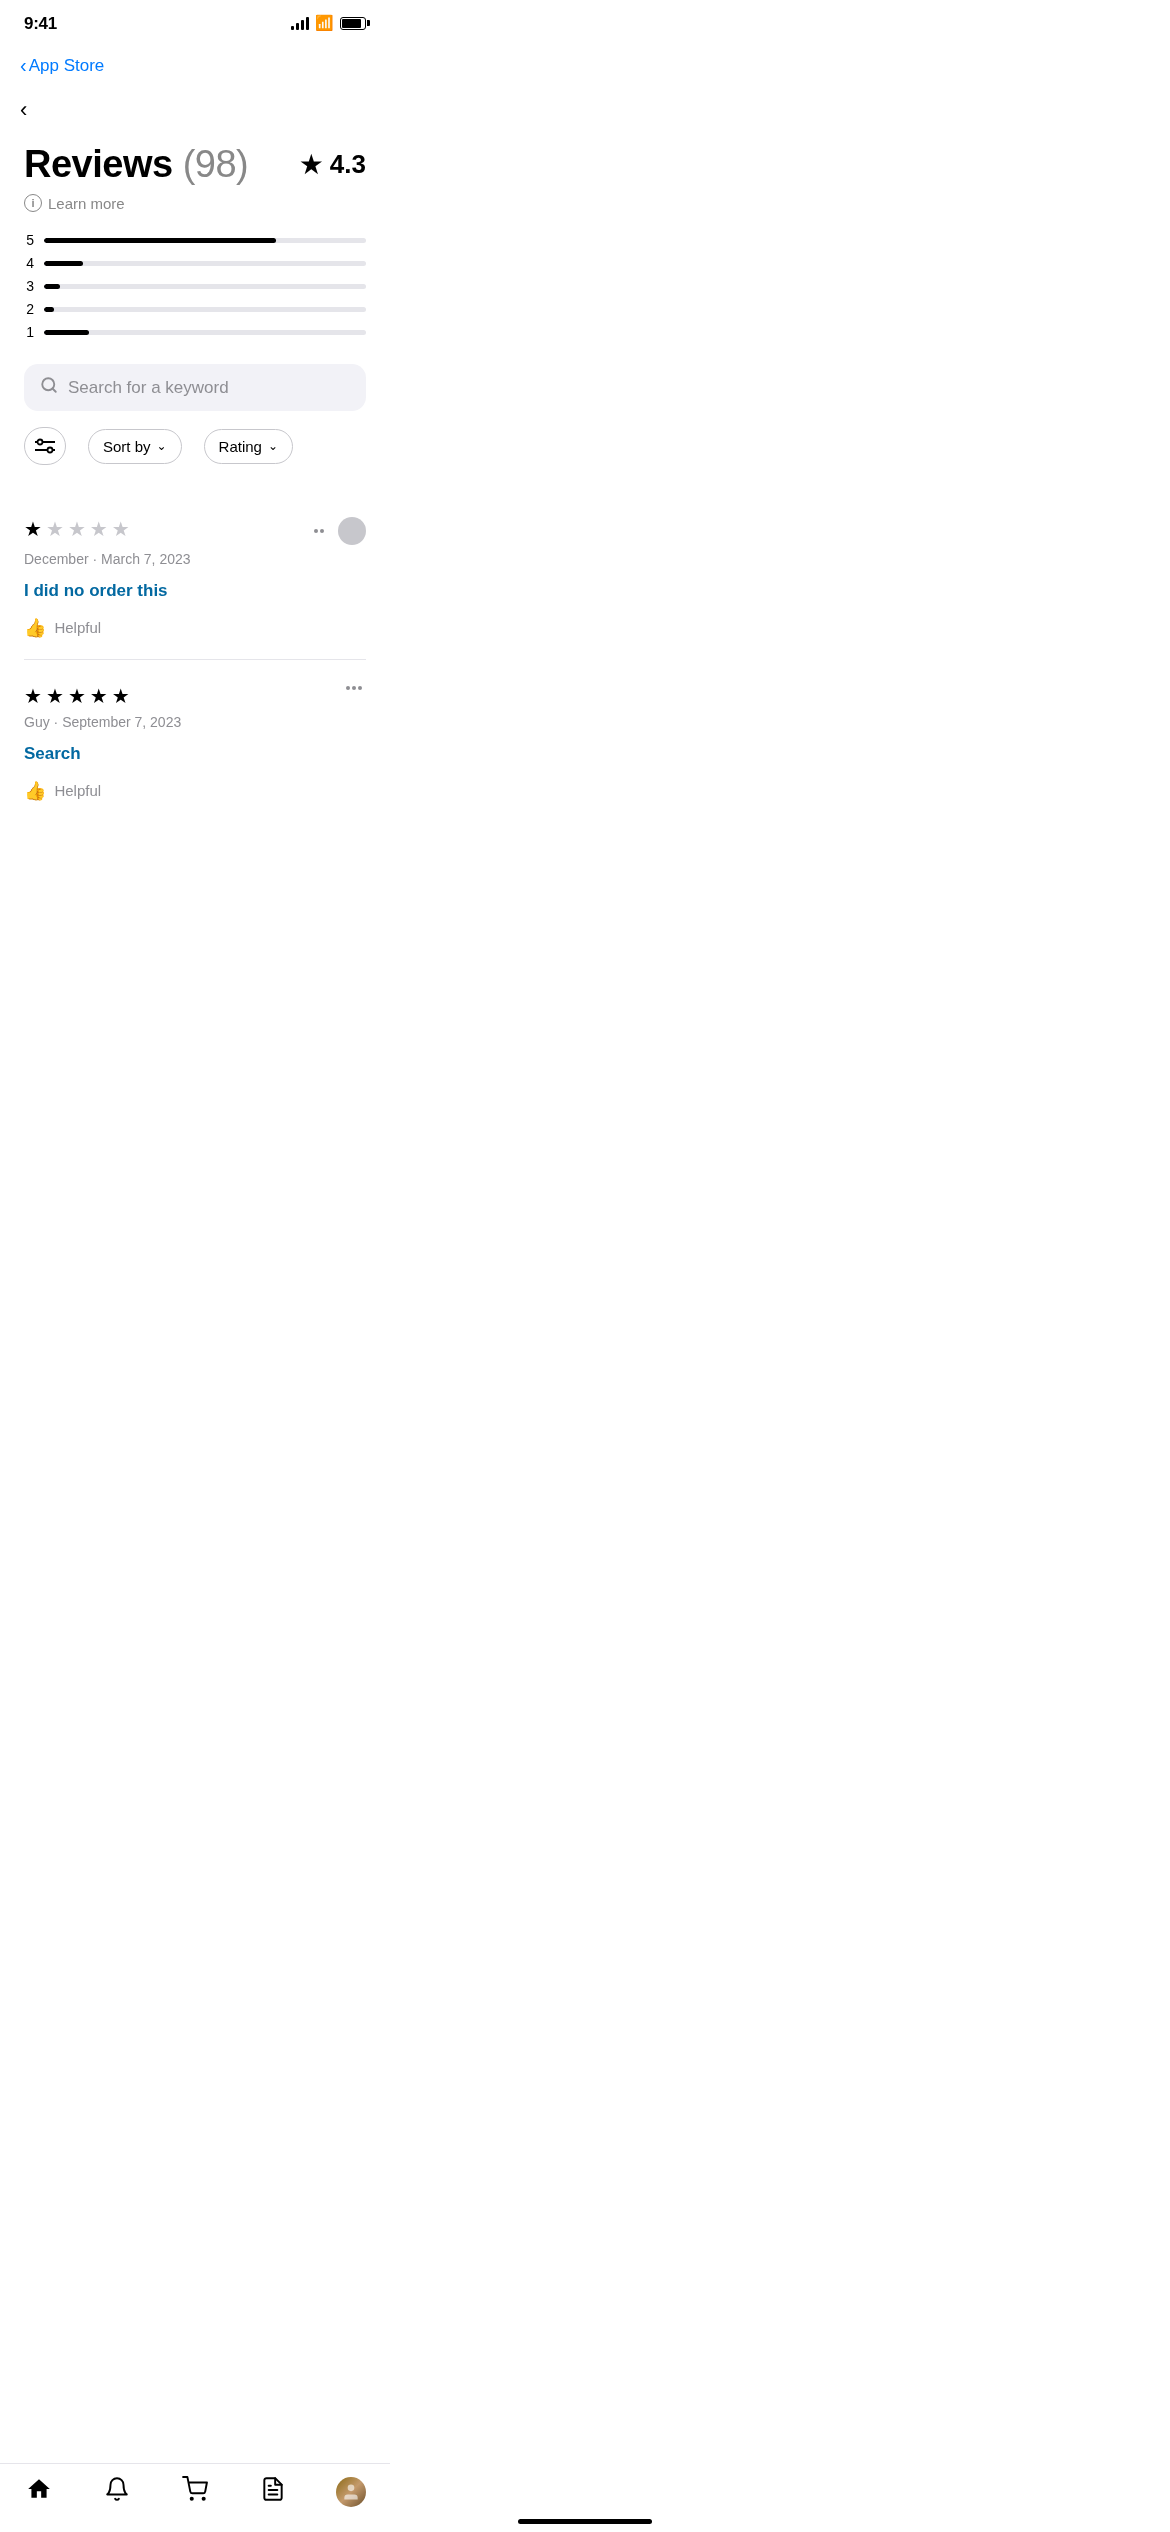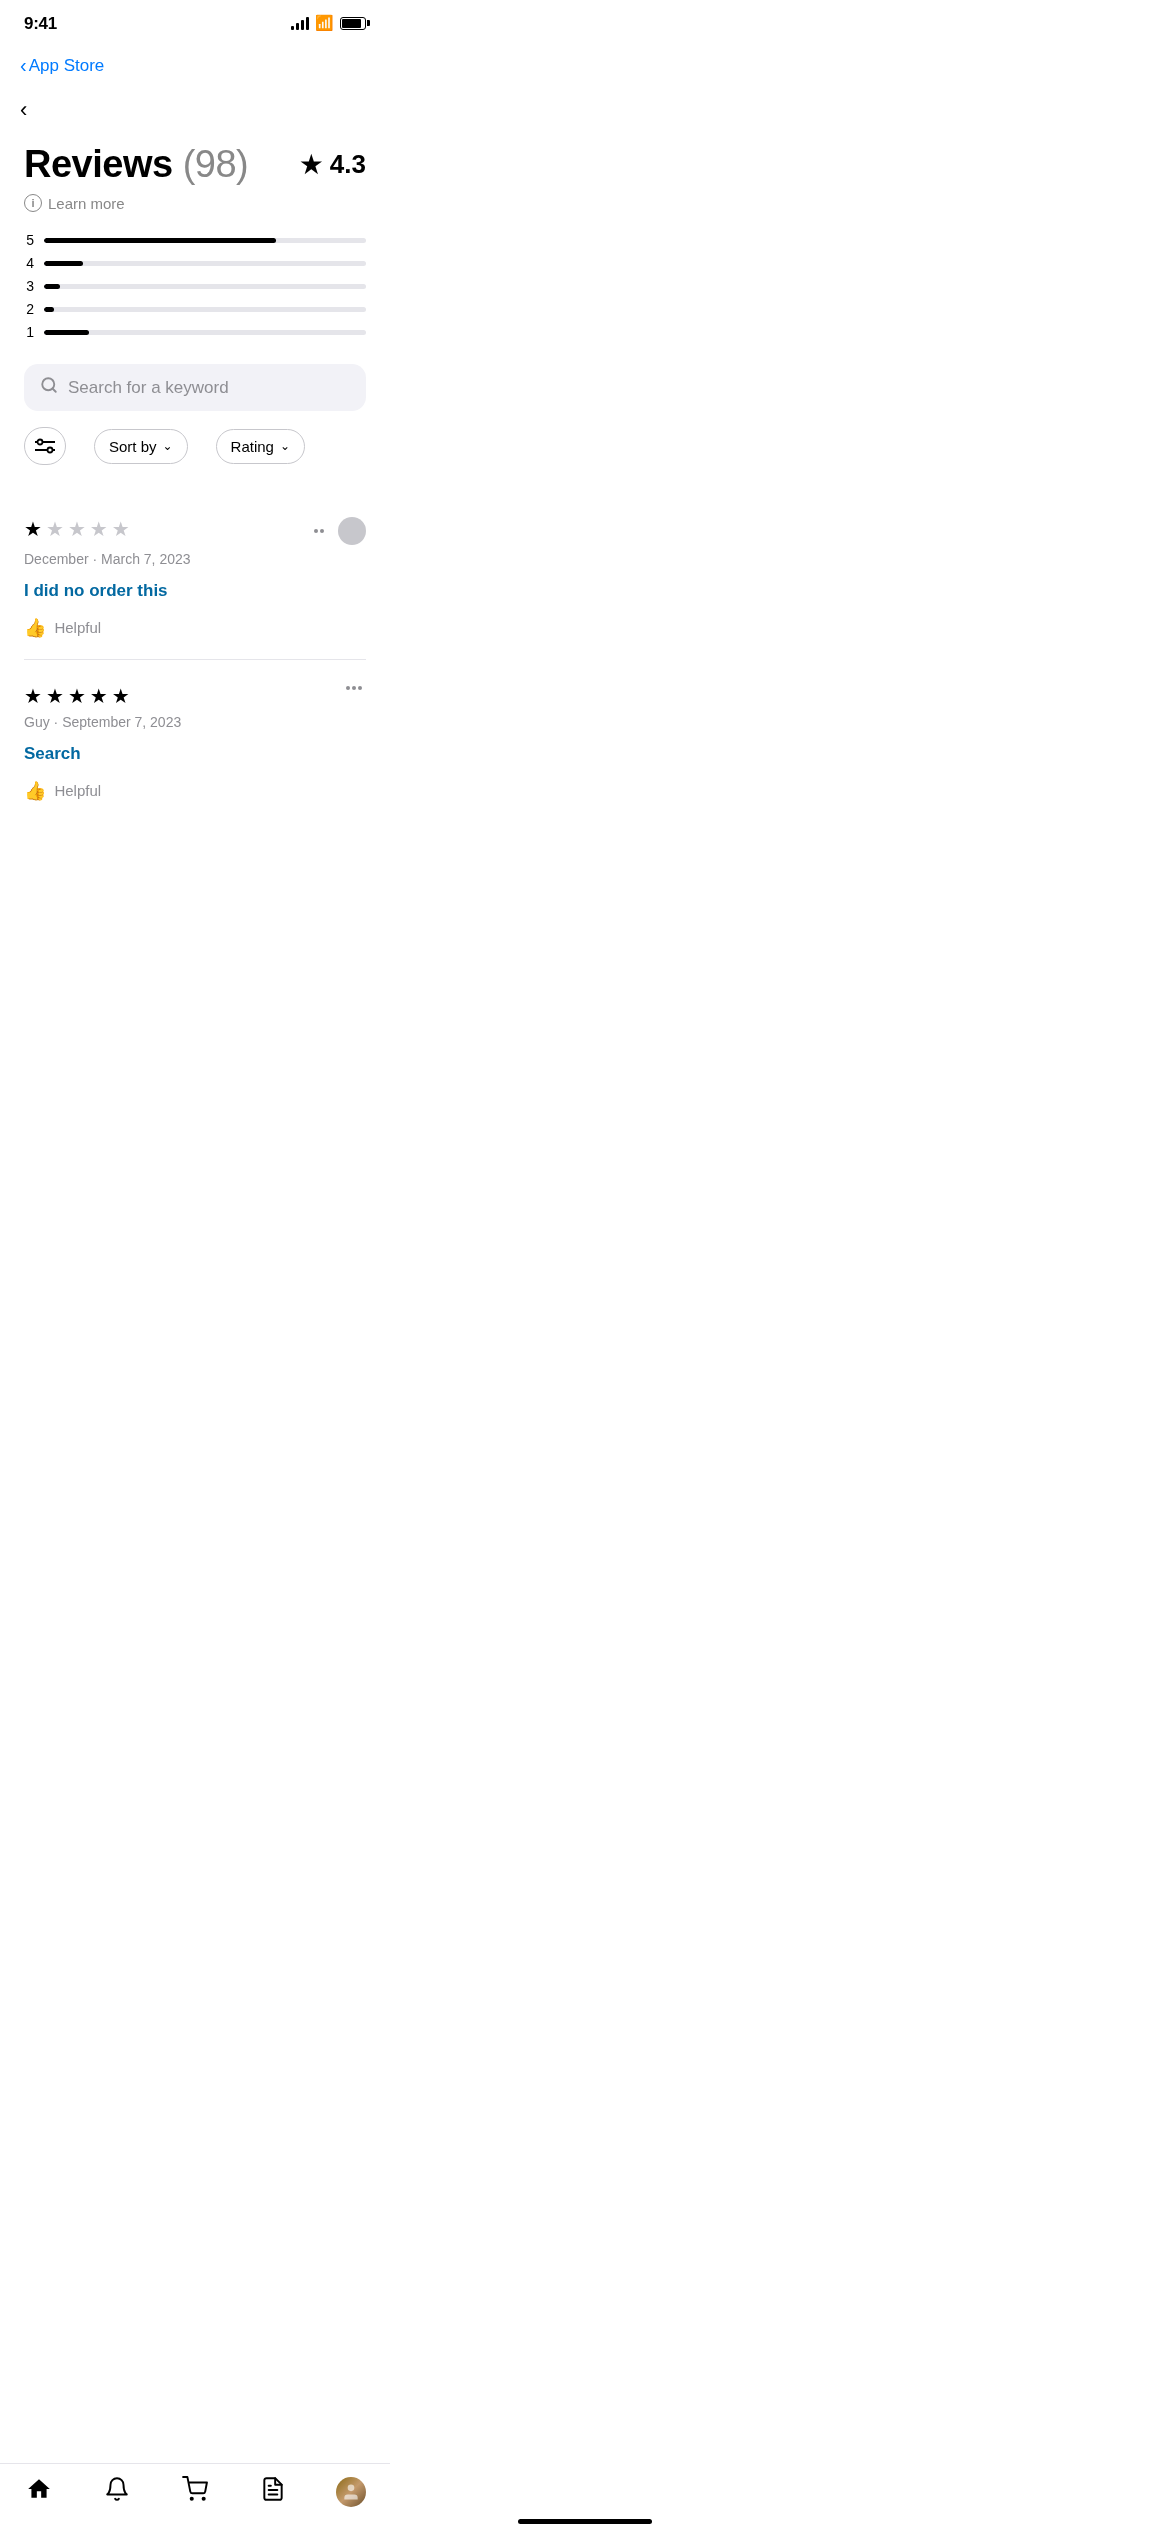--- a/index.html
+++ b/index.html
@@ -190,21 +190,21 @@
     }
     .search-placeholder {
       font-size: 17px;
       color: #8e8e93;
     }
 
     
     .filter-row {
       display: flex;
       align-items: center;
-      gap: 28px;
+      gap: 22px;
       margin-bottom: 28px;
     }
     .filter-btn {
       border: 1.5px solid #c7c7cc;
       border-radius: 20px;
       background: #fff;
       padding: 8px 14px;
       font-size: 15px;
       display: flex;
       align-items: center;

